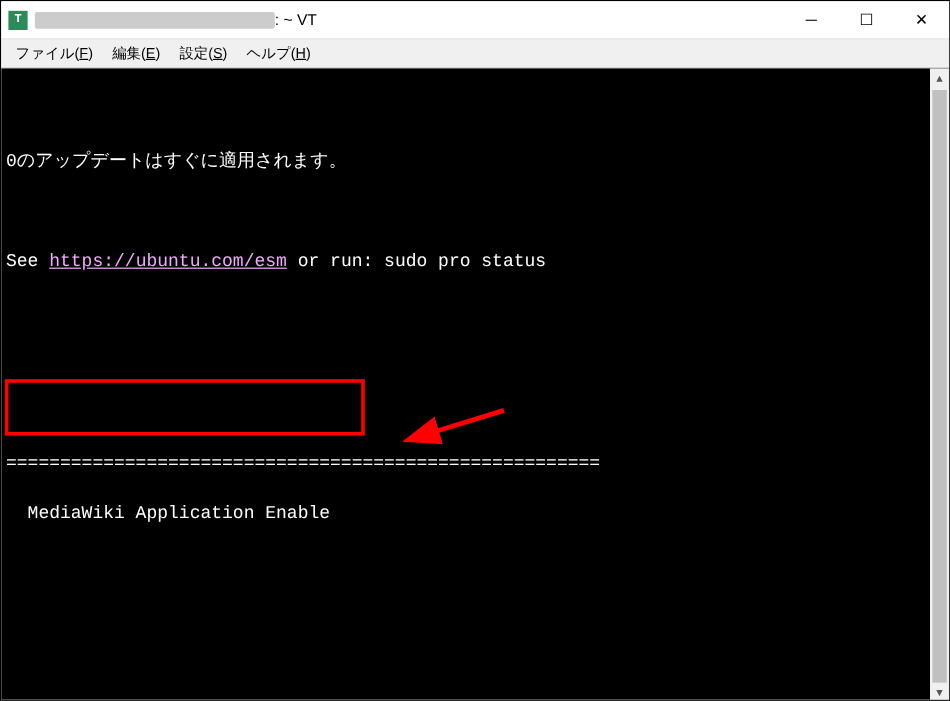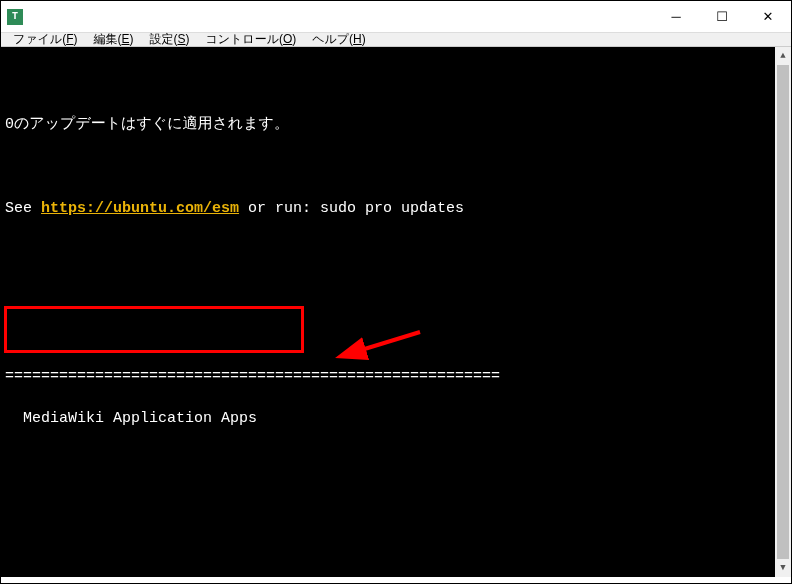--- a/index.html
+++ b/index.html
@@ -35,21 +35,21 @@
   .winctrls { display: flex; }
   .winbtn {
     width: 46px; height: 32px;
     display: flex; align-items: center; justify-content: center;
     font-family: "Segoe UI Symbol", sans-serif;
     font-size: 13px;
     cursor: pointer;
   }
 
   .menubar {
-    height: 14px;
+    height: 24px;
     background: #f0f0f0;
     display: flex;
     align-items: center;
     padding: 0 4px;
     font-size: 12px;
     font-family: "MS UI Gothic", sans-serif;
     color: #000;
     border-bottom: 1px solid #ccc;
   }
   .menu-item {
@@ -65,21 +65,21 @@
     color: #fff;
     font-family: "Courier New", monospace;
     font-size: 15px;
     line-height: 21px;
     padding: 4px 4px;
     position: relative;
     white-space: pre;
     overflow: hidden;
   }
   .terminal .line { white-space: pre; }
-  .cyan-link { color: #eab308; text-decoration: underline; font-weight: bold; }
+  .cyan-link { color: #f0abfc; text-decoration: underline; }
 
   .highlight-box {
     position: absolute;
     left: 3px;
     top: 259px;
     width: 300px;
     height: 47px;
     border: 3px solid #ff0000;
     pointer-events: none;
   }
@@ -108,46 +108,48 @@
   }
   .scrollbar-btn.up { top: 0; }
   .scrollbar-btn.down { bottom: 0; }
 </style>
 </head>
 <body>
 
 <div class="titlebar">
   <div class="titlebar-left">
     <span class="app-icon">T</span>
+    <span class="title-text">
+      <span class="blur"></span><span>: ~ VT</span>
+    </span>
   </div>
   <div class="winctrls">
     <div class="winbtn">─</div>
     <div class="winbtn">☐</div>
     <div class="winbtn close">✕</div>
   </div>
 </div>
 
 <div class="menubar">
   <div class="menu-item"><span>ファイル</span>(<u>F</u>)</div>
   <div class="menu-item"><span>編集</span>(<u>E</u>)</div>
   <div class="menu-item"><span>設定</span>(<u>S</u>)</div>
-  <div class="menu-item"><span>コントロール</span>(<u>O</u>)</div>
   <div class="menu-item"><span>ヘルプ</span>(<u>H</u>)</div>
 </div>
 
 <div class="terminal">
 <div class="line"> </div>
 <div class="line">0のアップデートはすぐに適用されます。</div>
 <div class="line"> </div>
-<div class="line"><span>See </span><span class="cyan-link">https://ubuntu.com/esm</span><span> or run: sudo pro updates</span></div>
+<div class="line"><span>See </span><span class="cyan-link">https://ubuntu.com/esm</span><span> or run: sudo pro status</span></div>
 <div class="line"> </div>
 <div class="line"> </div>
 <div class="line"> </div>
 <div class="line">=======================================================</div>
-<div class="line">  MediaWiki Application Apps</div>
+<div class="line">  MediaWiki Application Enable</div>
 
 
 
 
 
 
 
 
 
 

